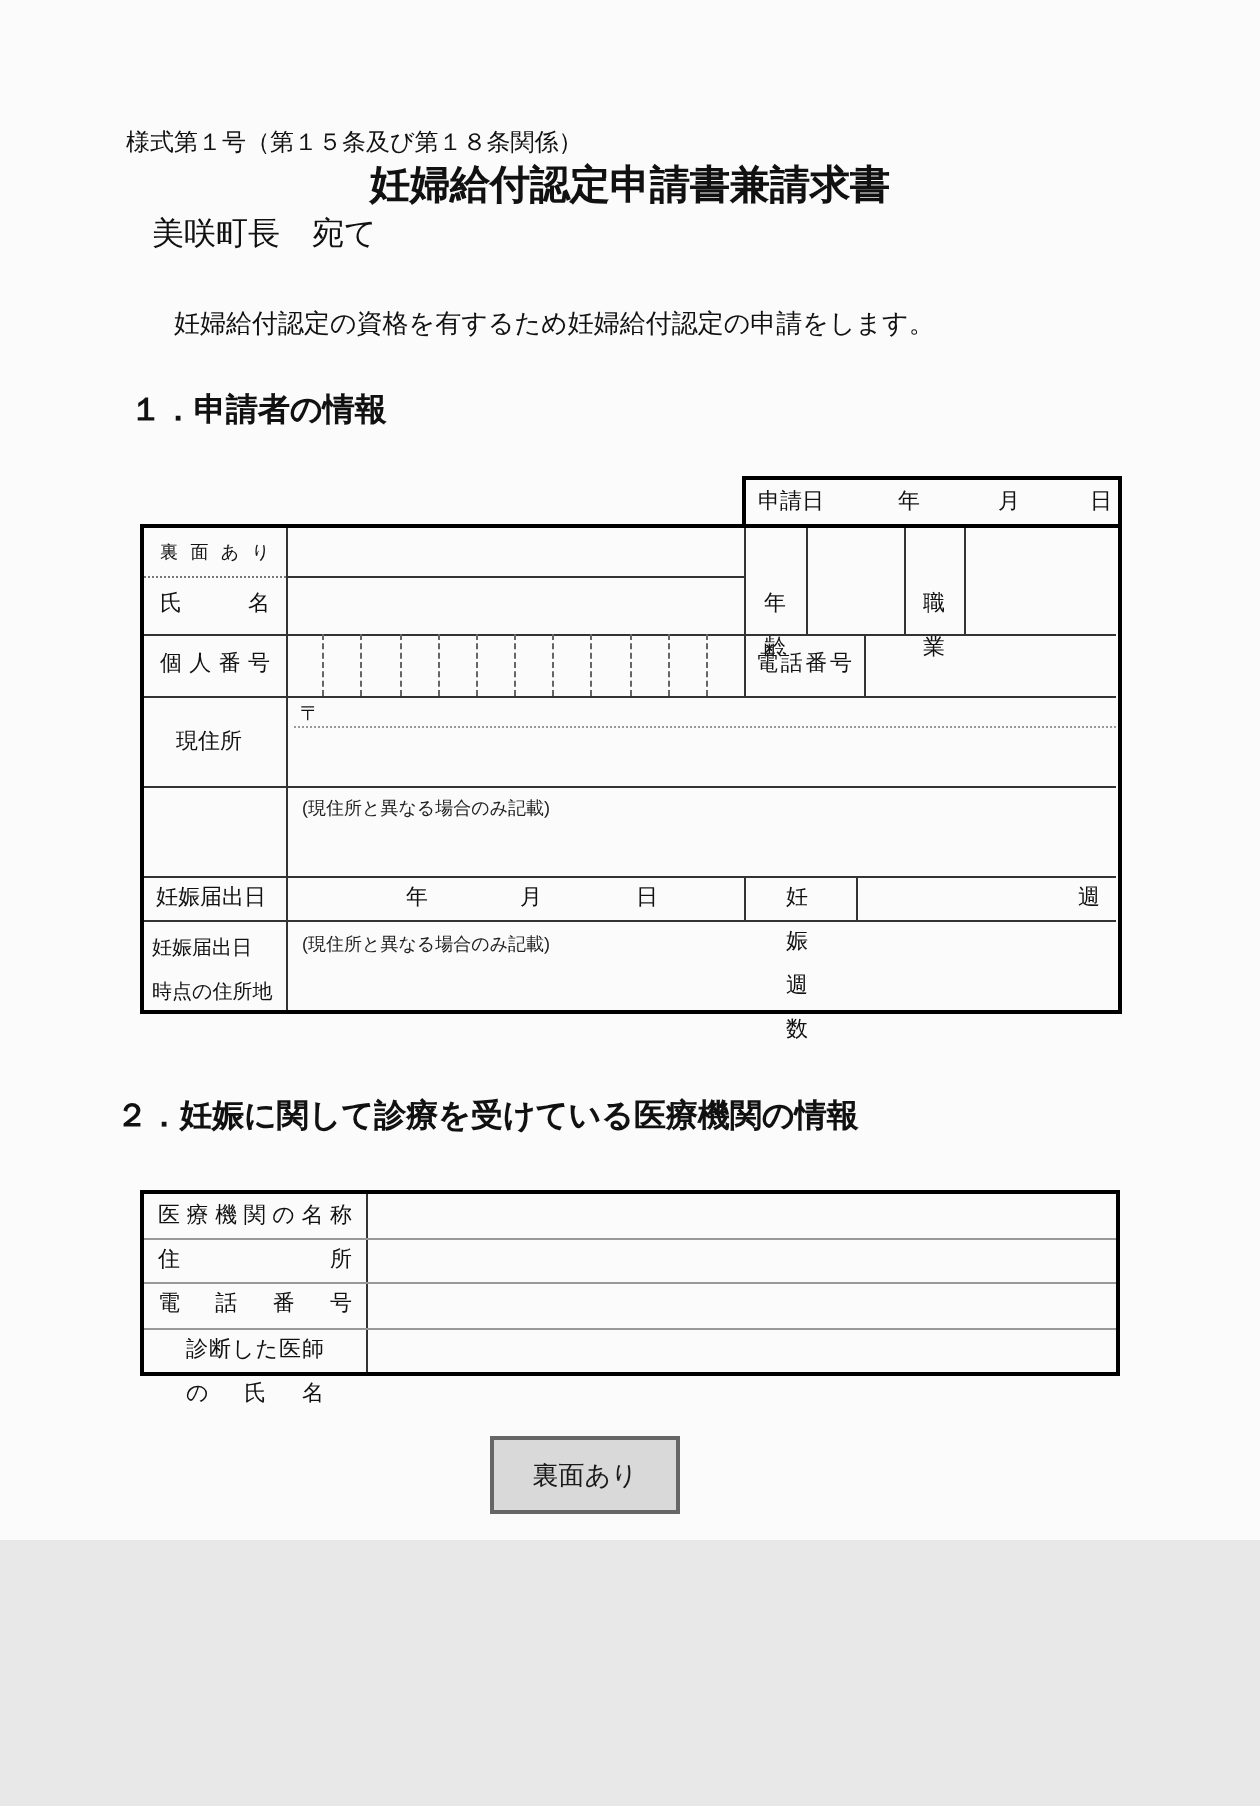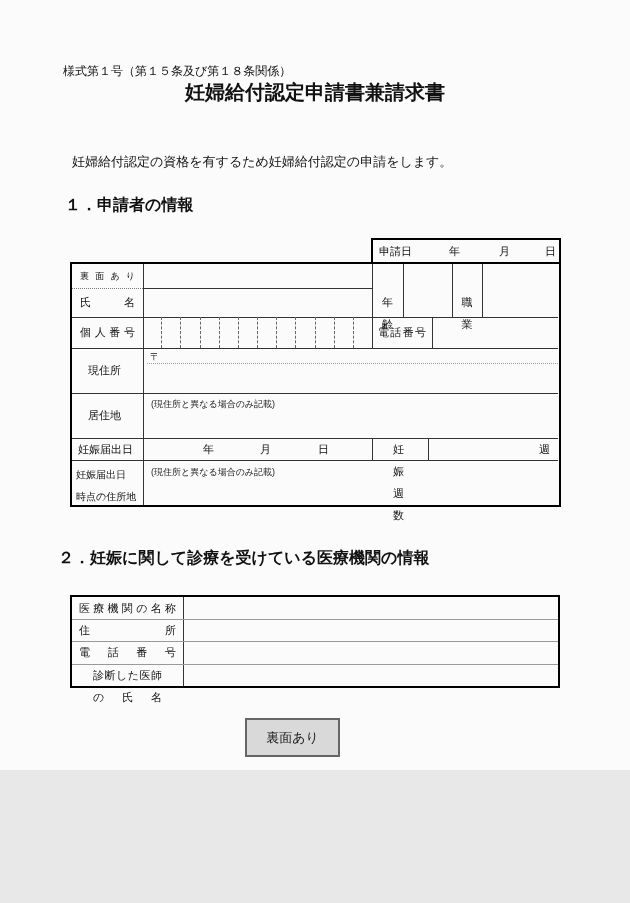--- a/index.html
+++ b/index.html
@@ -38,21 +38,22 @@
   .t2-label{font-size:11px;line-height:22px;}
   .input-area{position:absolute;}
 </style>
 </head>
 <body>
 
 <div class="page">
 
   <div class="abs form-number" style="left:63px;top:63px;">様式第１号（第１５条及び第１８条関係）</div>
   <h1 class="abs title" style="left:0;right:0;top:79px;">妊婦給付認定申請書兼請求書</h1>
-  <div class="abs declaration" style="left:72px;top:153px;text-align:right;">妊婦給付認定の資格を有するため妊婦給付認定の申請をします。</div>
+  <div class="abs addressee" style="left:76px;top:107px;">美咲町長　宛て</div>
+  <div class="abs declaration" style="left:87px;top:153px;text-align:right;">妊婦給付認定の資格を有するため妊婦給付認定の申請をします。</div>
 
   <h2 class="abs heading" style="left:65px;top:195px;">１．申請者の情報</h2>
 
   <div class="box" style="left:371px;top:238px;width:190px;height:26px;">
     <span class="abs" style="left:6px;top:0;line-height:22px;font-size:11px;">申請日</span>
     <span class="abs" style="left:76px;top:0;line-height:22px;font-size:11px;">年</span>
     <span class="abs" style="left:126px;top:0;line-height:22px;font-size:11px;">月</span>
     <span class="abs" style="left:172px;top:0;line-height:22px;font-size:11px;">日</span>
   </div>
 
@@ -105,21 +106,20 @@
         <div class="pnum-cell"></div>
         <div class="pnum-cell"></div>
       </div>
     <div class="abs cell-label" style="left:300px;top:53px;width:60px;line-height:31px;padding:0 6px;">電話番号</div>
     <div class="input-area" style="left:360px;top:53px;width:126px;height:31px;"></div>
 
     <div class="abs cell-label vcenter" style="left:0;top:84px;width:71px;height:45px;">現住所</div>
     <span class="abs" style="left:78px;top:86px;font-size:10px;">〒</span>
     <div class="input-area" style="left:71px;top:84px;width:415px;height:45px;"></div>
 
-    <div class="abs cell-label vcenter" style="left:0;top:129px;width:71px;height:45px;">居住地</div>
     <span class="abs note" style="left:79px;top:134px;">(現住所と異なる場合のみ記載)</span>
     <div class="input-area" style="left:71px;top:129px;width:415px;height:45px;"></div>
 
     <div class="abs" style="left:0;top:174px;width:71px;line-height:22px;font-size:11px;box-sizing:border-box;padding:0 6px;">妊娠届出日</div>
     <span class="date-char" style="left:131px;top:174px;line-height:22px;">年</span>
     <span class="date-char" style="left:188px;top:174px;line-height:22px;">月</span>
     <span class="date-char" style="left:246px;top:174px;line-height:22px;">日</span>
     <div class="input-area" style="left:71px;top:174px;width:229px;height:22px;"></div>
     <div class="abs cell-label" style="left:300px;top:174px;width:56px;line-height:22px;padding:0 21px;">妊娠週数</div>
     <div class="abs" style="left:356px;top:174px;width:130px;line-height:22px;font-size:11px;text-align:right;box-sizing:border-box;padding-right:8px;">週</div>

